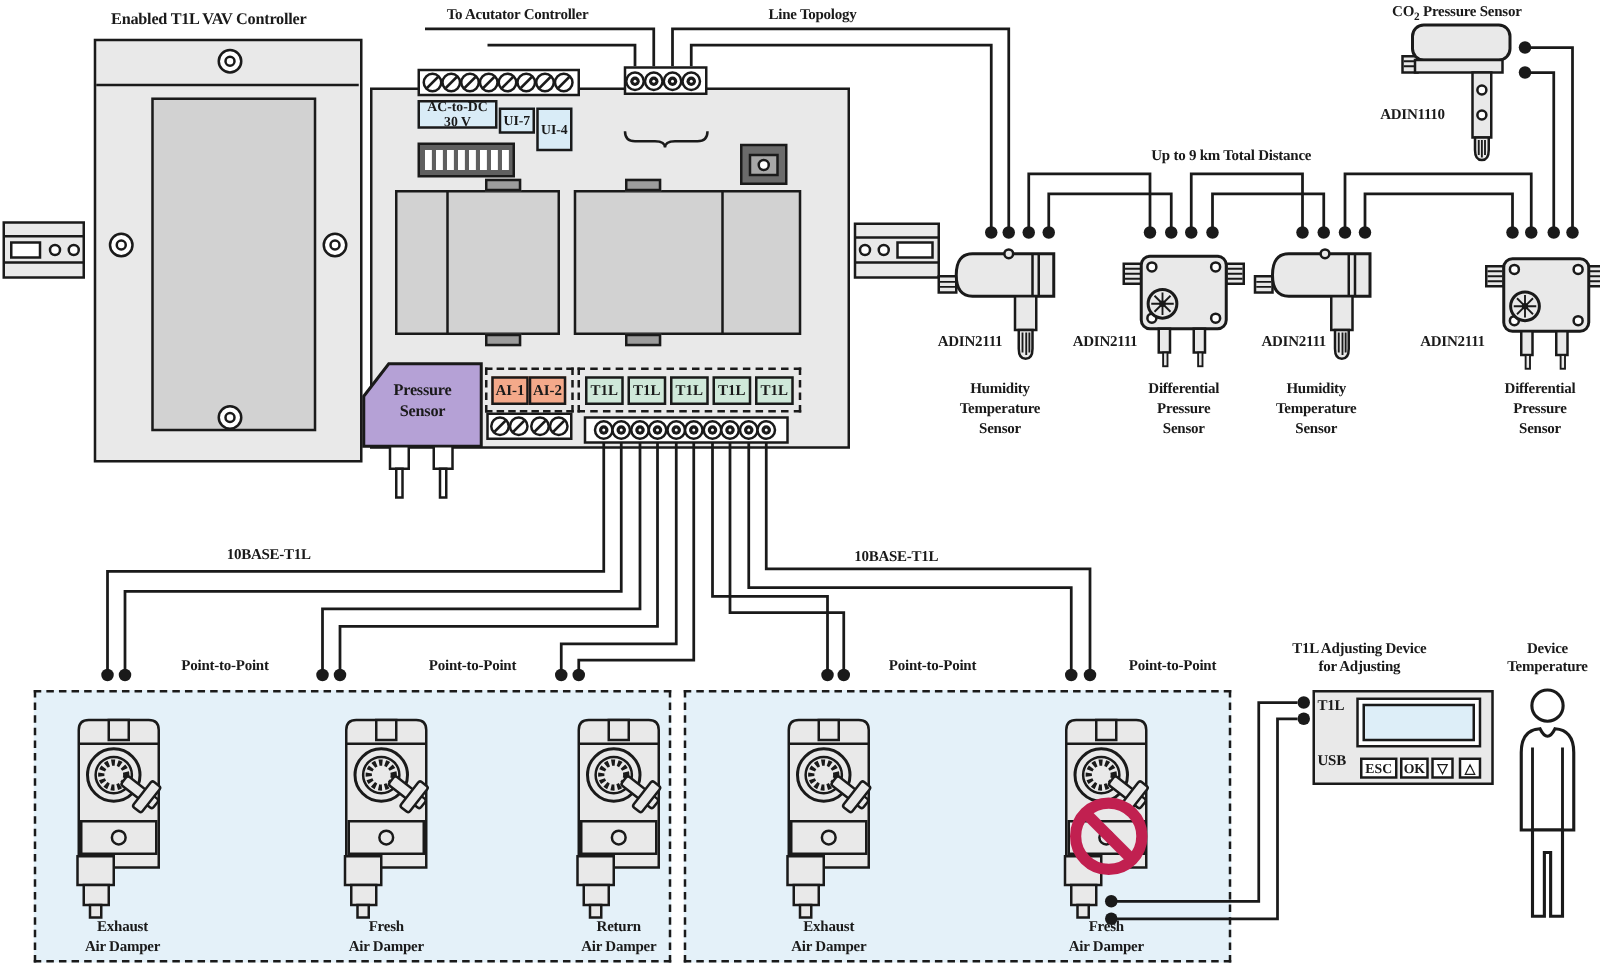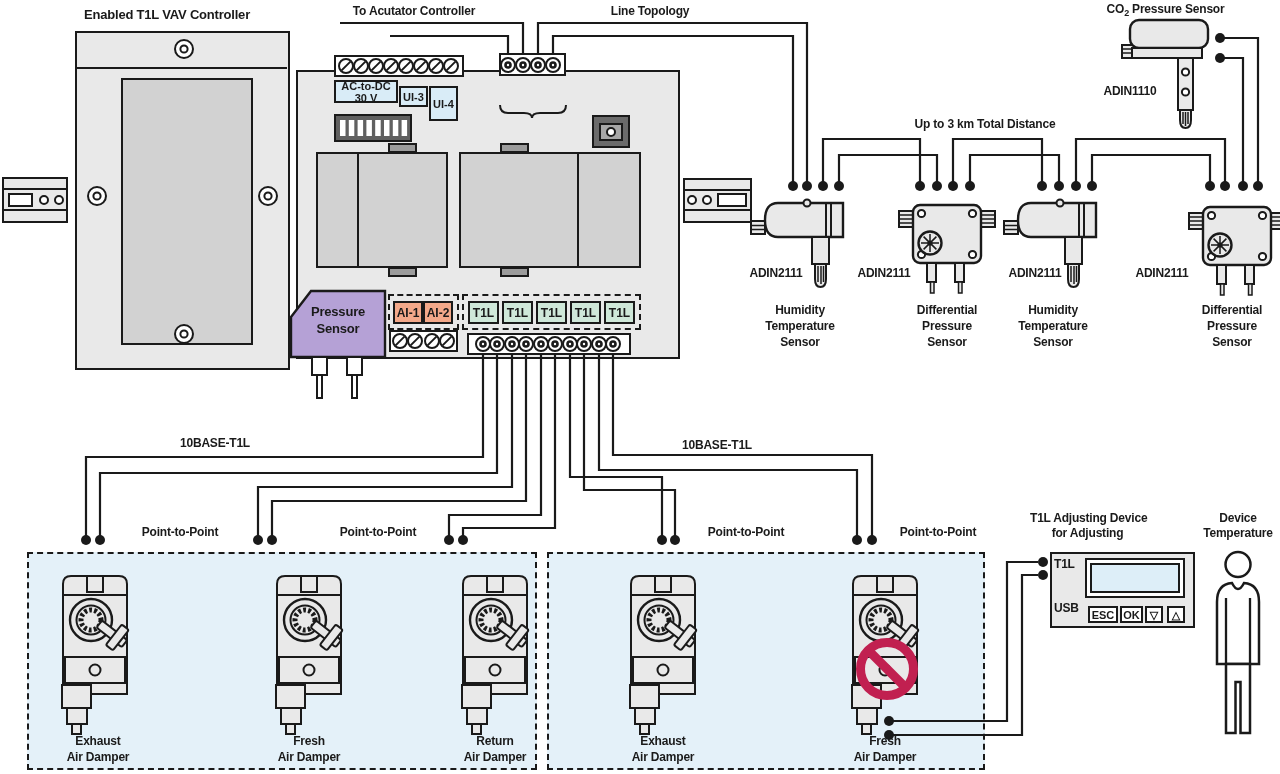--- a/index.html
+++ b/index.html
@@ -1,17 +1,17 @@
 <!DOCTYPE html>
 <html style="--ink: #1a1a1a; --light: #e9e9e9; --mid: #d2d2d2; --dark: #9c9c9c; --blue: #d9ecf7; --salmon: #f4a98a; --mint: #cfe8d9; --purple: #b5a1d6; --room: #e4f1f9; --red: #c12050; --screen: #ddeef8; --dip: #606060; --switch_outer: #6b6b6b; --switch_inner: #a7a7a7;"><head>
 <meta charset="utf-8">
 <style>
   html,body{margin:0;padding:0;background:#fff}
   #canvas{position:relative;width:1280px;height:774px;background:#fff;
-          font-family:Liberation Sans, sans-serif;color:var(--ink);overflow:hidden}
+          font-family:Liberation Serif, serif;color:var(--ink);overflow:hidden}
   .abs{position:absolute}
   svg.abs{position:absolute;overflow:visible}
   .lbl{position:absolute;font-weight:bold;font-size:12px;line-height:15px;text-align:center;
        letter-spacing:-0.2px;white-space:nowrap;color:var(--ink)}
   .left{text-align:left}
   .s11{font-size:11px;line-height:12px}
   .s115{font-size:11.5px;line-height:13px}
   .s13{font-size:13px;line-height:17px}
   .s14{font-size:14px;line-height:15px}
   .lh16{line-height:16px}
@@ -54,21 +54,21 @@
           <circle r="7" class="cw"></circle>
           <circle r="3.8" class="fi"></circle>
           <circle r="1.2" fill="#ffffff"></circle>
         </g>
     </defs>
   </svg>
 
   <div class="lbl s13" style="left:62px;top:6px;width:210px">Enabled T1L VAV Controller</div>
   <div class="lbl" style="left:330px;top:4px;width:168px">To Acutator Controller</div>
   <div class="lbl" style="left:588px;top:4px;width:124px">Line Topology</div>
-  <div class="lbl" style="left:900px;top:117px;width:170px">Up to 3 km Total Distance</div>
+  <div class="lbl" style="left:900px;top:117px;width:170px">Up to 9 km Total Distance</div>
   <div class="lbl" style="left:1093px;top:2px;width:145px"><span>CO</span><sub style="font-size:9px">2</sub><span> Pressure Sensor</span></div>
 
   <div class="box b25 dashed bg-room z1" style="left:27px;top:552px;width:510px;height:218px"></div>
   <div class="box b25 dashed bg-room z1" style="left:547px;top:552px;width:438px;height:218px"></div>
 
   <div class="box b25 bg-light z1" style="left:75px;top:31px;width:215px;height:339px">
     <div class="abs" style="left:0;top:34px;width:210px;border-top:2px solid var(--ink)"></div>
     <div class="box bg-mid" style="left:44px;top:45px;width:132px;height:267px"></div>
   </div>
   <svg class="abs z2" style="left:75px;top:31px" width="215" height="339">
@@ -195,21 +195,21 @@
       <use href="#g-term" x="39" y="12"></use>
       <use href="#g-term" x="54" y="12"></use>
   </svg>
 
   <div class="box bg-blue c s11 z3" style="left:334px;top:80px;width:64px;height:23px">
     <div style="text-align:center">
         <div>AC-to-DC</div>
         <div>30 V</div>
       </div>
   </div>
-  <div class="box bg-blue c s11 z3" style="left:399px;top:86px;width:29px;height:21px">UI-3</div>
+  <div class="box bg-blue c s11 z3" style="left:399px;top:86px;width:29px;height:21px">UI-7</div>
   <div class="box bg-blue c s11 z3" style="left:429px;top:86px;width:29px;height:35px">UI-4</div>
 
   <svg class="abs z3" style="left:334px;top:114px" width="78" height="28">
     <rect x="1" y="1" width="76" height="26" style="fill:var(--dip)" class="ow"></rect>
     <rect x="6" y="6" width="5.5" height="16" fill="#fff"></rect>
       <rect x="14.8" y="6" width="5.5" height="16" fill="#fff"></rect>
     <rect x="23.6" y="6" width="5.5" height="16" fill="#fff"></rect>
       <rect x="32.4" y="6" width="5.5" height="16" fill="#fff"></rect>
     <rect x="41.2" y="6" width="5.5" height="16" fill="#fff"></rect>
       <rect x="50" y="6" width="5.5" height="16" fill="#fff"></rect>

